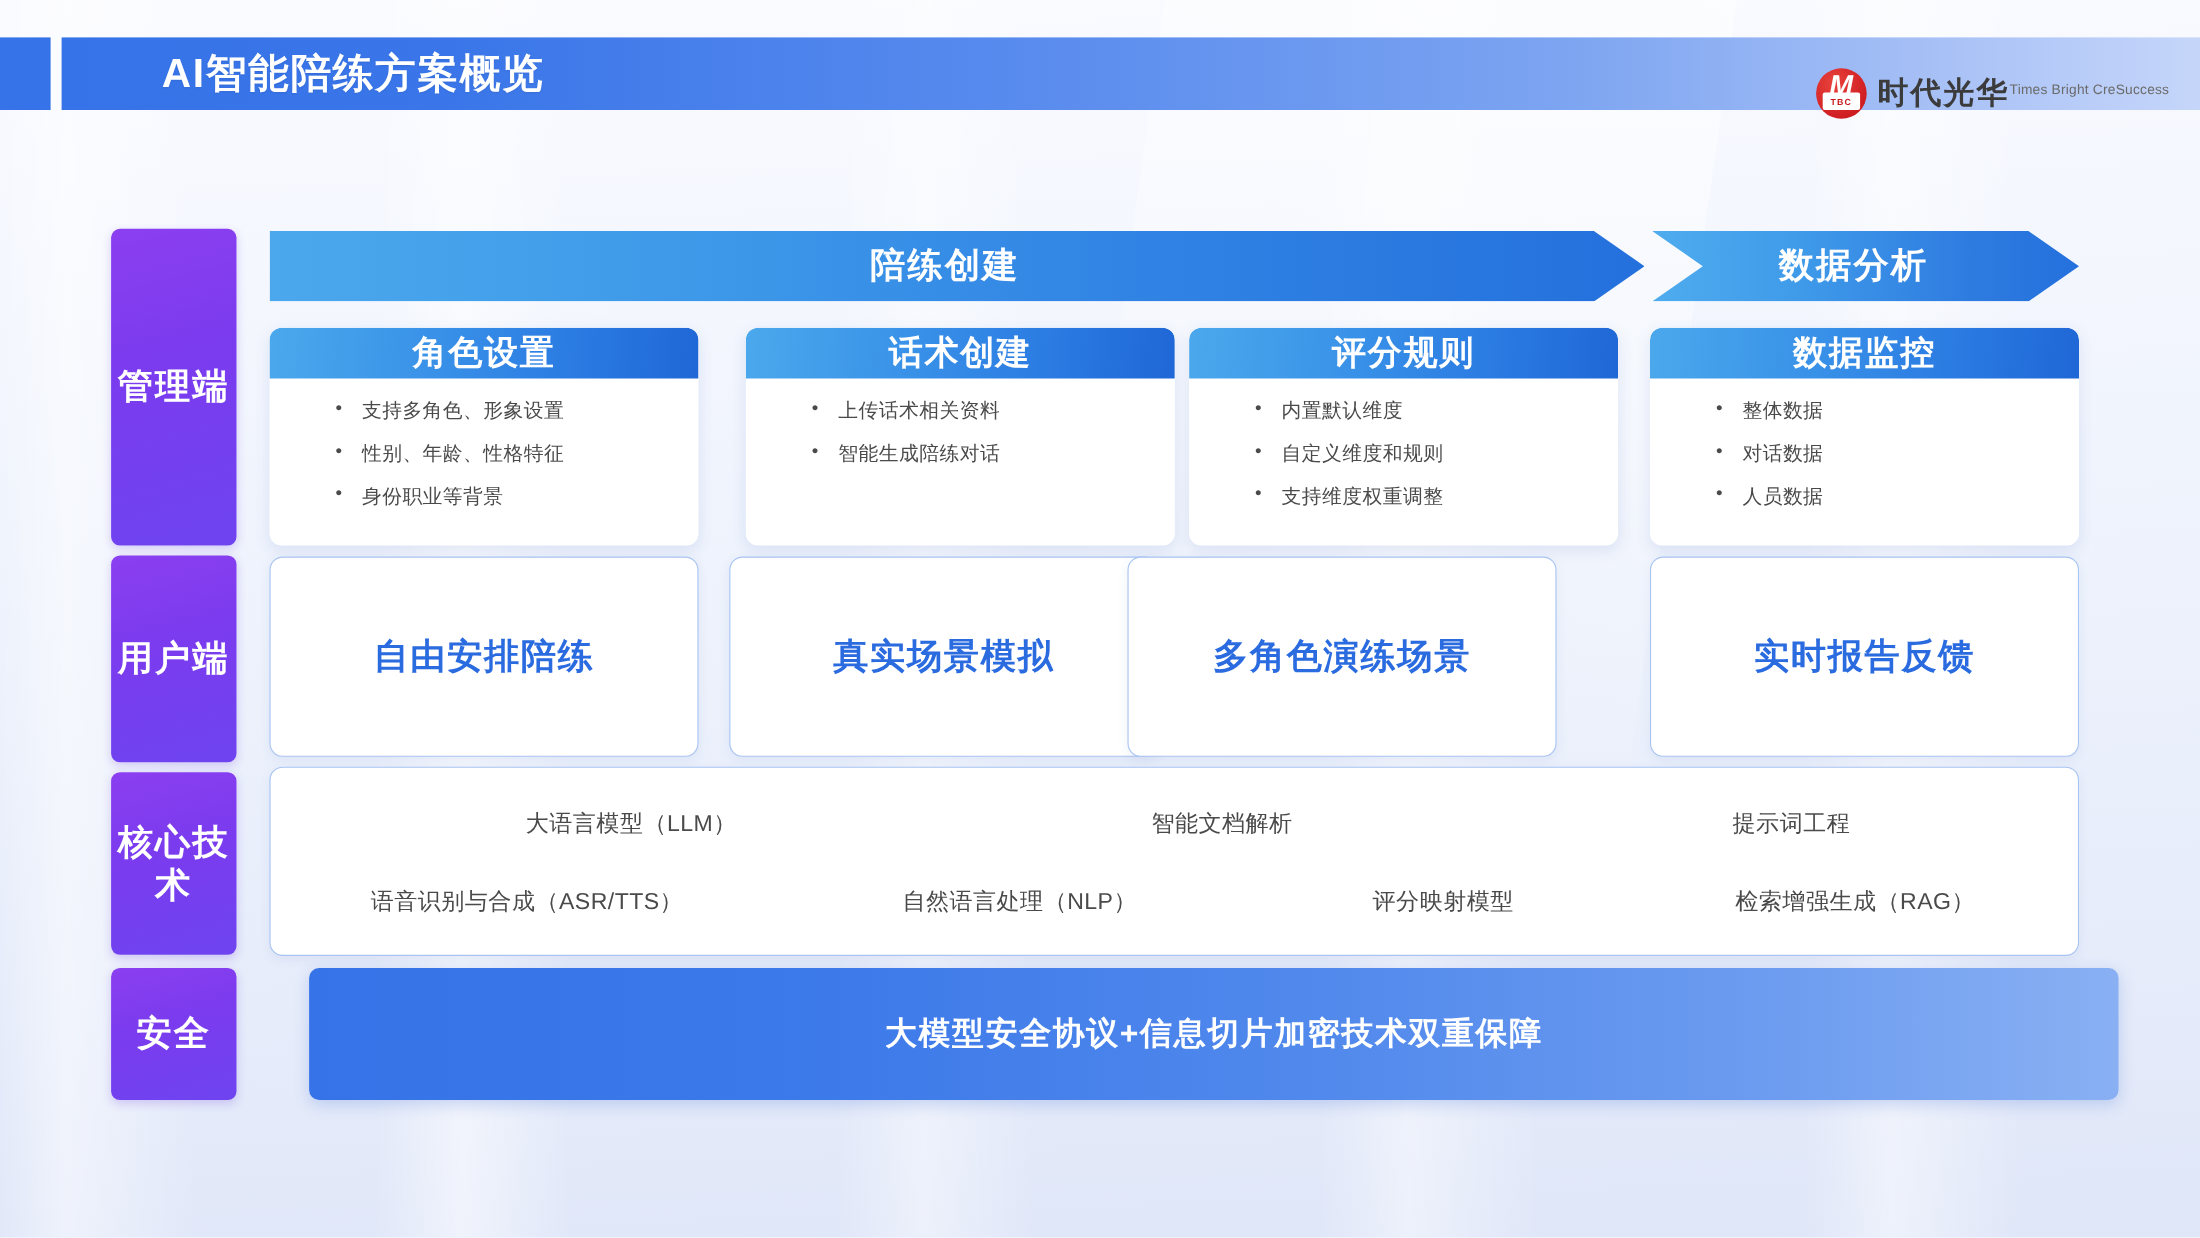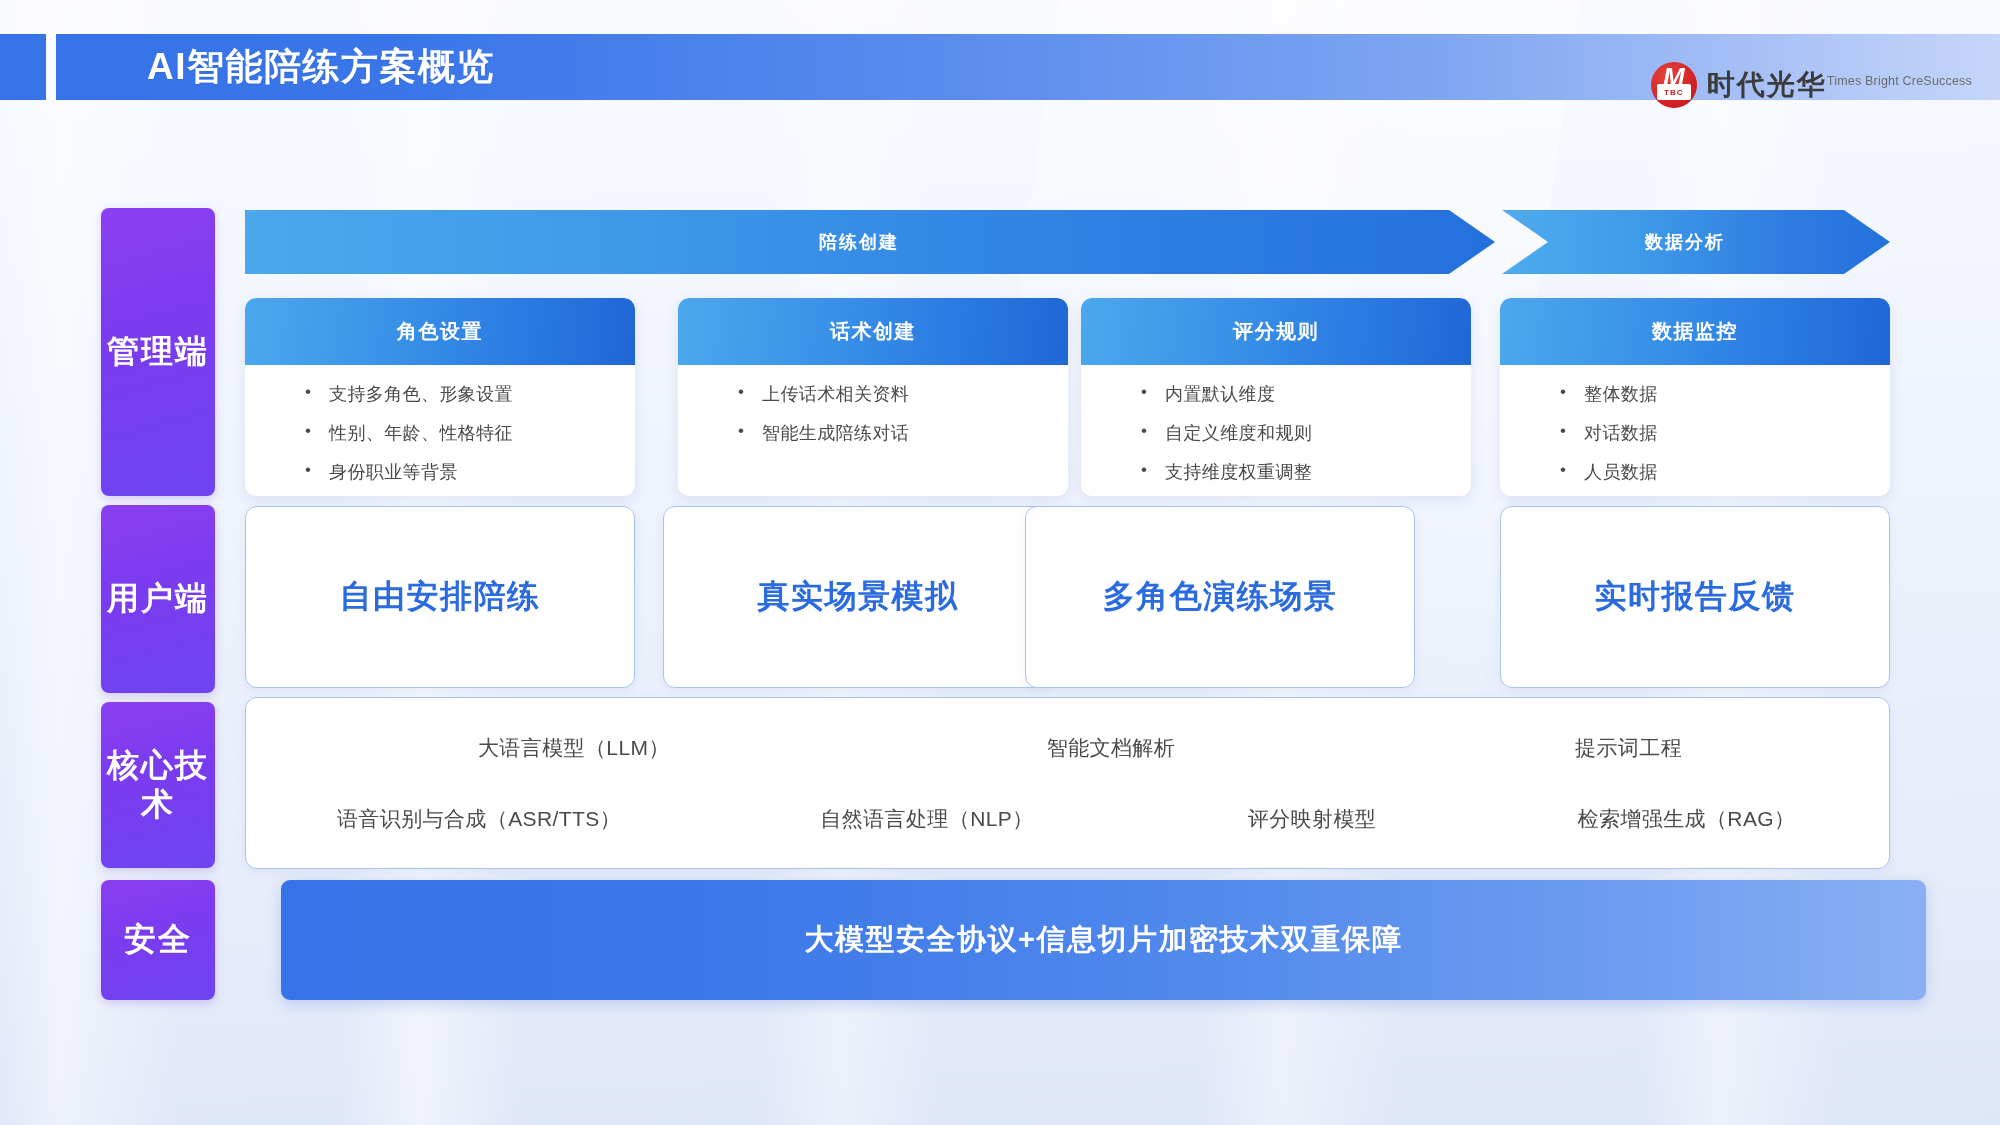--- a/index.html
+++ b/index.html
@@ -86,21 +86,21 @@
   }
   .side-admin  { top: 208px; height: 288px; }
   .side-user   { top: 505px; height: 188px; }
   .side-core   { top: 702px; height: 166px; }
   .side-sec    { top: 880px; height: 120px; }
 
   
   .arrow {
     position: absolute; height: 64px;
     display: flex; align-items: center; justify-content: center;
-    color: #fff; font-size: 18px; font-weight: 700; letter-spacing: 2px;
+    color: #fff; font-size: 32px; font-weight: 700; letter-spacing: 2px;
   }
   .arrow-create {
     left: 245px; top: 210px; width: 1250px;
     background: linear-gradient(90deg, #4BA8EC 0%, #3E9AE9 30%, #3184E4 62%, #2470DD 100%);
     clip-path: polygon(0 0, calc(100% - 46px) 0, 100% 50%, calc(100% - 46px) 100%, 0 100%);
   }
   .arrow-analysis {
     left: 1502px; top: 210px; width: 388px;
     background: linear-gradient(90deg, #4FACEE 0%, #3F9AE9 35%, #2E7BE0 75%, #2470DD 100%);
     clip-path: polygon(0 0, calc(100% - 46px) 0, 100% 50%, calc(100% - 46px) 100%, 0 100%, 46px 50%);
@@ -108,23 +108,23 @@
   .arrow span { padding-right: 22px; }
 
   
   .admin-card {
     position: absolute; top: 298px; width: 390px; height: 198px;
     background: #FFFFFF; border-radius: 11px;
     box-shadow: 0 4px 14px rgba(64,98,180,0.12);
     overflow: hidden;
   }
   .admin-card .hd {
-    height: 67px; border-radius: 11px 11px 0 0;
+    height: 46px; border-radius: 11px 11px 0 0;
     background: linear-gradient(95deg, #4BA8EC 0%, #3A93E8 36%, #2A7AE2 72%, #1F67D6 100%);
-    color: #fff; font-size: 20px; font-weight: 700; letter-spacing: 1.5px;
+    color: #fff; font-size: 31px; font-weight: 700; letter-spacing: 1.5px;
     display: flex; align-items: center; justify-content: center;
   }
   .admin-card ul { list-style: none; padding: 20px 0 0 60px; }
   .admin-card li {
     color: #4A4A4A; font-size: 18px; line-height: 1; margin-bottom: 21px;
     position: relative; padding-left: 24px; letter-spacing: 0.4px;
   }
   .admin-card li::before {
     content: "•"; position: absolute; left: 0; top: -2px;
     color: #4A4A4A; font-size: 17px;

